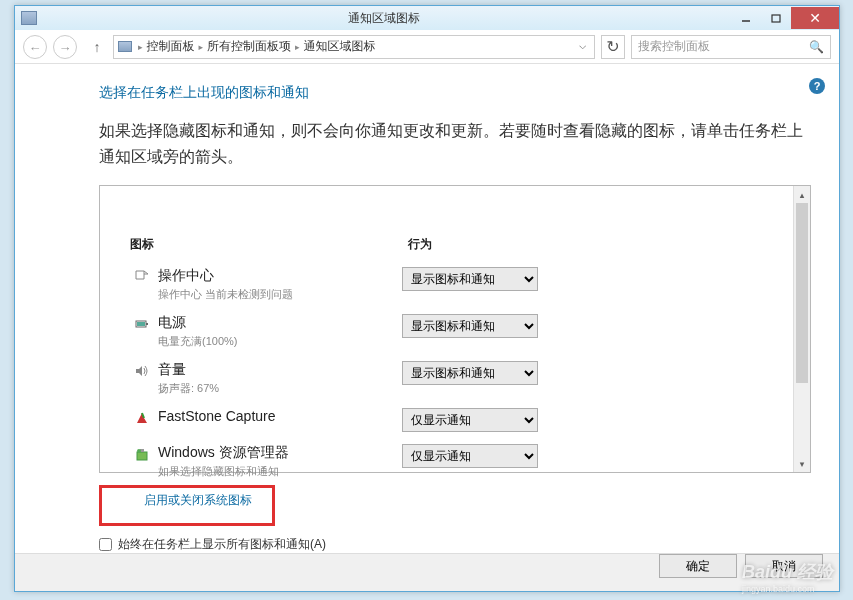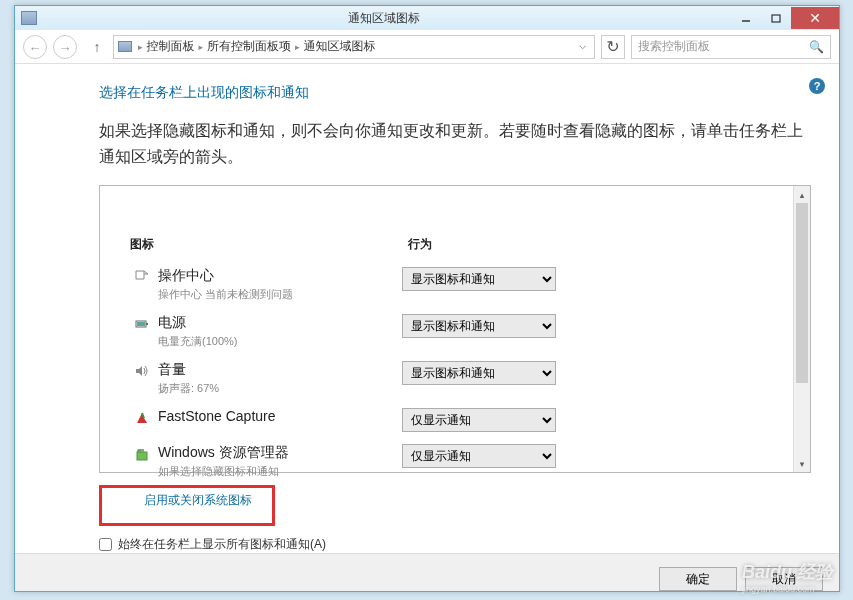--- a/index.html
+++ b/index.html
@@ -42,32 +42,32 @@
 .list-header { display: flex; font-size: 12px; font-weight: bold; color: #222; padding-bottom: 6px; margin-bottom: 8px; margin-top: 36px; }
 .col-icon { width: 278px; }
 .col-behavior { flex: 1; }
 
 .row { display: flex; align-items: flex-start; margin-bottom: 12px; }
 .row-icon { width: 24px; display: flex; justify-content: center; padding-top: 2px;}
 .row-icon svg { width: 16px; height: 16px; }
 .row-text { width: 248px; padding-left: 4px;}
 .row-title { font-size: 14px; color: #222; }
 .row-sub { font-size: 11px; color: #888; margin-top: 2px;}
-.row-select { width: 154px; }
+.row-select { width: 136px; }
 .row-select select { width: 100%; height: 24px; font-size: 12px; background: #eaeaea; border: 1px solid #adadad; padding: 0 4px;}
 
 .links { margin-top: 12px; }
 .link { display: block; color: #0b6aa2; font-size: 12px; margin-bottom: 10px; cursor: pointer; margin-left: 40px;}
 .link.highlighted { display: inline-block; padding: 4px 20px 4px 2px; }
 .highlight-box { border: 3px solid #e03030; display: inline-block; margin-bottom: 4px;}
 
 .checkbox-row { display: flex; align-items: center; font-size: 12px; color: #333; margin-top: 6px;}
 .checkbox-row input { margin-right: 6px; width: 13px; height: 13px; }
 
-.footer { position: absolute; bottom: 0; left: 0; right: 0; height: 38px; border-top: 1px solid #ddd; background: #f0f0f0; display: flex; align-items: flex-end; justify-content: flex-end; padding-right: 16px; gap: 8px;}
+.footer { position: absolute; bottom: 0; left: 0; right: 0; height: 38px; border-top: 1px solid #ddd; background: #f0f0f0; display: flex; align-items: flex-start; justify-content: flex-end; padding-right: 16px; gap: 8px;}
 .footer button { width: 78px; height: 24px; font-size: 12px; background: #eaeaea; border: 1px solid #adadad; }
 
 .watermark { position: absolute; right: 20px; bottom: 6px; color: rgba(255,255,255,0.7); font-size: 18px; font-style: italic; font-weight: bold; text-shadow: 0 0 4px rgba(0,0,0,0.3); pointer-events: none; }
 .watermark small { display:block; font-size:9px; font-style:normal; font-weight:normal; text-align:left;}
 </style>
 </head>
 <body>
 
 <div class="window">
 

